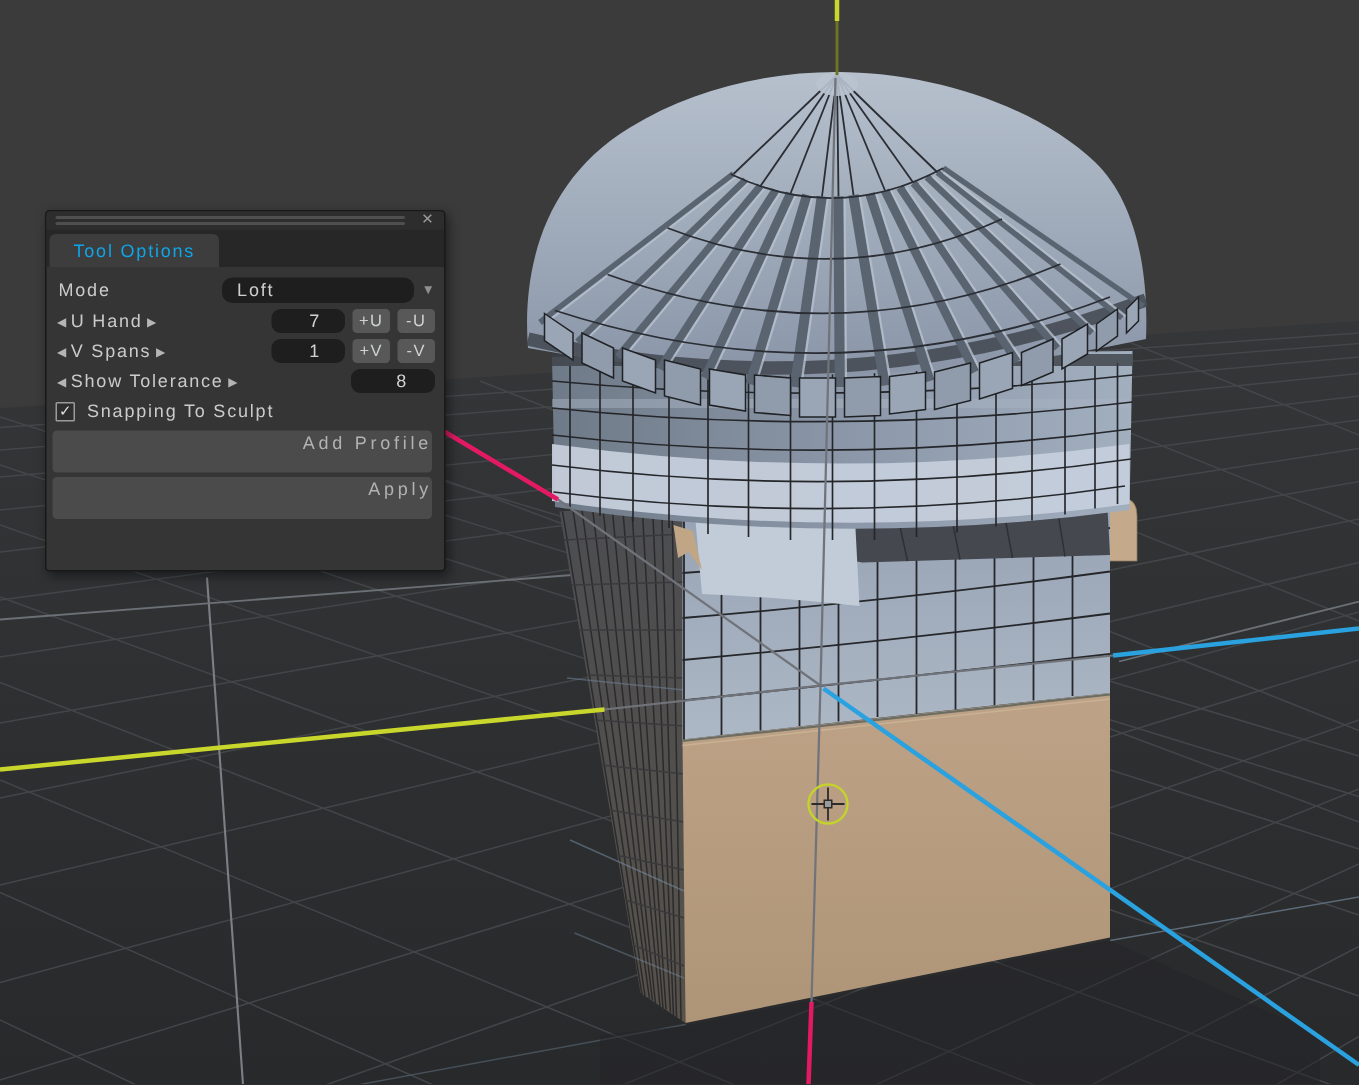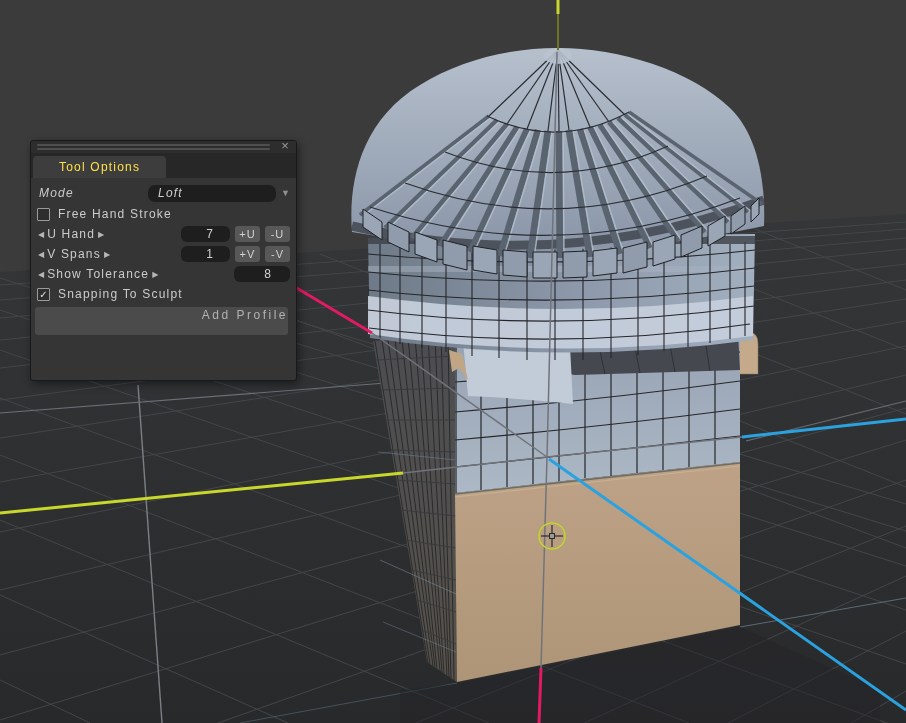--- a/index.html
+++ b/index.html
@@ -11,22 +11,22 @@
   .panel{position:absolute;left:30px;top:140px;width:267px;height:241px;
          background:var(--panel-bg,#353535);border:1px solid #191919;border-radius:3px;
          box-shadow:2px 3px 8px rgba(0,0,0,.45);color:var(--text,#c9c9c9);
          font-size:12px;letter-spacing:1.2px;box-sizing:border-box;}
   .titlebar{position:relative;height:12px;background:#2d2d2d;border-radius:3px 3px 0 0;}
   .grip{position:absolute;left:6px;right:26px;top:3px;}
   .grip i{display:block;height:2px;background:#4f4f4f;margin-bottom:2px;border-radius:1px;}
   .close{position:absolute;right:4px;top:-2px;width:14px;height:14px;color:#9c9c9c;
          font-size:13px;line-height:14px;text-align:center;cursor:default;letter-spacing:0;}
   .tabrow{height:25px;background:var(--panel-strip,#272727);position:relative;}
-  .tab{position:absolute;left:2px;bottom:0;height:22px;line-height:22px;padding:0 26px;
-       background:var(--panel-tab,#3d3d3d);border-radius:4px 4px 0 0;color:#fde047;}
+  .tab{position:absolute;left:2px;bottom:0;height:22px;line-height:22px;padding:0 16px;
+       background:var(--panel-tab,#3d3d3d);border-radius:4px 4px 0 0;color:#0ea5e9;}
   .pbody{padding:4px 6px 0 4px;}
   .row{display:flex;align-items:center;height:20px;}
   .row .lab{color:#cbcbcb;white-space:nowrap;}
   .spin{color:#b5b5b5;font-size:8px;padding:0 3px;letter-spacing:0;}
   .field{background:var(--field-bg,#1e1e1e);border-radius:6px;height:16px;line-height:16px;
          color:#d2d2d2;text-align:right;box-sizing:border-box;}
   .ddwrap{margin-left:auto;display:flex;align-items:center;}
   .dd{width:118px;height:17px;line-height:17px;background:var(--field-bg,#1e1e1e);
       border-radius:7px;padding-left:10px;color:#cfcfcf;text-align:left;}
   .ddarrow{color:#8f8f8f;font-size:9px;padding-left:5px;letter-spacing:0;}
@@ -339,32 +339,28 @@
           <i></i>
           <i></i>
         </div>
     <div class="close">×</div>
   </div>
   <div class="tabrow">
     <div class="tab">Tool Options</div>
   </div>
   <div class="pbody">
 
-    <div class="row" style="height:22px;font-style:italic;">
+    <div class="row" style="height:22px;">
       <span class="lab" style="padding-left:4px;">Mode</span>
       <span class="ddwrap">
         <span class="dd">Loft</span>
         <span class="ddarrow">▼</span>
       </span>
     </div>
 
-    <div class="row">
-      <span class="cb"></span>
-      <span class="lab">Free Hand Stroke</span>
-    </div>
 
     <div class="row">
       <span class="spin">◀</span>
       <span class="lab">U Hand</span>
       <span class="spin">▶</span>
       <span class="grp">
         <span class="field vfield">7</span>
         <span class="sbtn">+U</span>
         <span class="sbtn">-U</span>
       </span>
@@ -388,16 +384,17 @@
       <span class="field wfield">8</span>
     </div>
 
     <div class="row">
       <span class="cb">✓</span>
       <span class="lab">Snapping To Sculpt</span>
     </div>
 
 
     <div class="bigbtn">Add Profile</div>
+    <div class="bigbtn">Apply</div>
   </div>
 </div>
 
 </div>
 
 </body></html>

